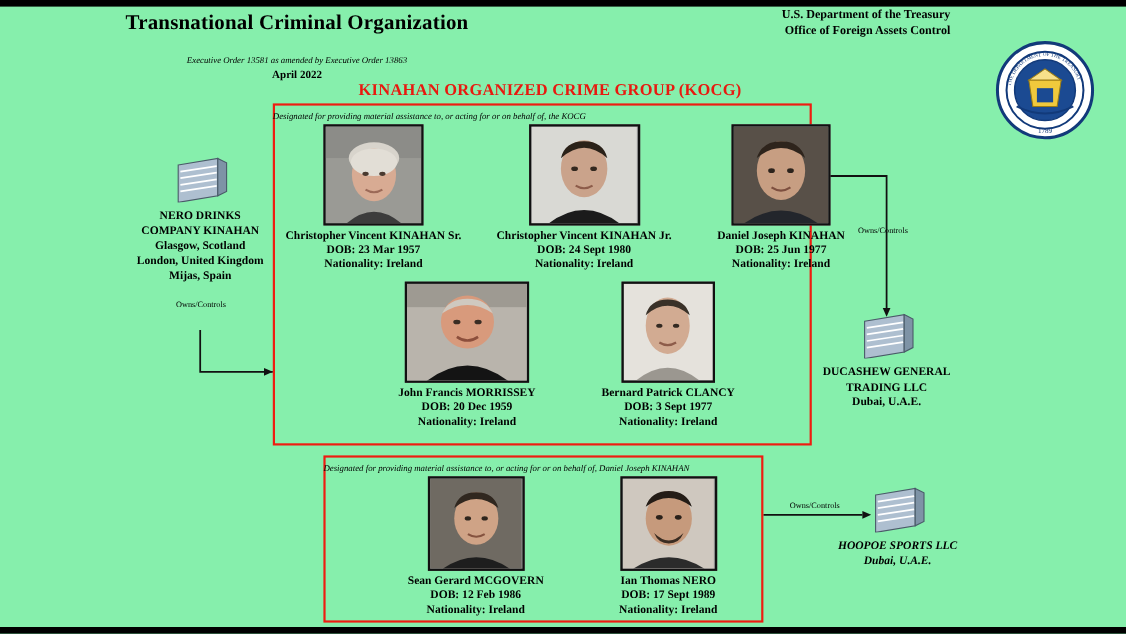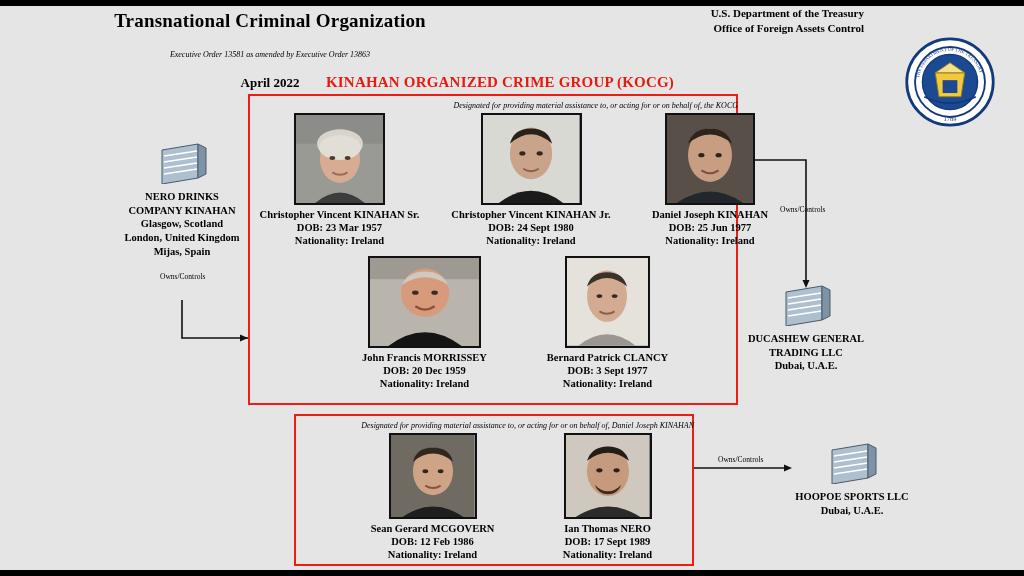--- a/index.html
+++ b/index.html
@@ -4,21 +4,21 @@
 <style>
   html, body {
     margin: 0;
     padding: 0;
     background: #000;
   }
   #stage {
     position: relative;
     width: 1024px;
     height: 576px;
-    background: #e5e5e5;
+    background: #86efac;
     overflow: hidden;
     font-family: "Liberation Serif", serif;
     color: #000;
   }
   
   .bar {
     position: absolute;
     left: 0;
     width: 1024px;
     height: 6px;
@@ -39,23 +39,23 @@
     font-size: 19px;
     font-weight: bold;
     letter-spacing: 0.2px;
   }
   .title-sub {
     font-size: 8px;
     font-style: italic;
     margin-top: 18px;
   }
   .title-date {
-    font-size: 13px;
-    font-weight: bold;
-    margin-top: 16px;
+    font-size: 10px;
+    font-weight: bold;
+    margin-top: 4px;
   }
 
   .agency {
     position: absolute;
     right: 160px;
     top: 6px;
     text-align: right;
     font-size: 11px;
     font-weight: bold;
     line-height: 1.35;
@@ -95,21 +95,21 @@
   #group-box-2 {
     left: 294px;
     top: 414px;
     width: 400px;
     height: 152px;
   }
   .box-caption {
     position: absolute;
     font-size: 8px;
     font-style: italic;
-    text-align: right;
+    text-align: left;
     width: 100%;
     left: 0;
   }
   #cap1 { top: 101px; }
   #cap2 { top: 421px; }
 
   .person {
     position: absolute;
     text-align: center;
   }
@@ -377,21 +377,21 @@
           <line x1="10" y1="28" x2="43" y2="23"></line>
           <line x1="10" y1="34" x2="43" y2="29"></line>
         </g>
       </svg>
     </div>
     <div>DUCASHEW GENERAL</div>
     <div>TRADING LLC</div>
     <div>Dubai, U.A.E.</div>
   </div>
 
-  <div class="company" style="left:772px; top:440px; width:160px;">
+  <div class="company" style="left:736px; top:440px; width:160px;font-style:italic;">
     <div class="bldg">
       <svg viewBox="0 0 56 44" width="56" height="44">
         <polygon points="8,10 44,4 44,38 8,44" fill="#aebfd0" stroke="#4a5a68" stroke-width="1"></polygon>
         <polygon points="44,4 52,8 52,34 44,38" fill="#7e93a6" stroke="#4a5a68" stroke-width="1"></polygon>
         <g stroke="#ffffff" stroke-width="1.6">
           <line x1="10" y1="16" x2="43" y2="11"></line>
           <line x1="10" y1="22" x2="43" y2="17"></line>
           <line x1="10" y1="28" x2="43" y2="23"></line>
           <line x1="10" y1="34" x2="43" y2="29"></line>
         </g>

